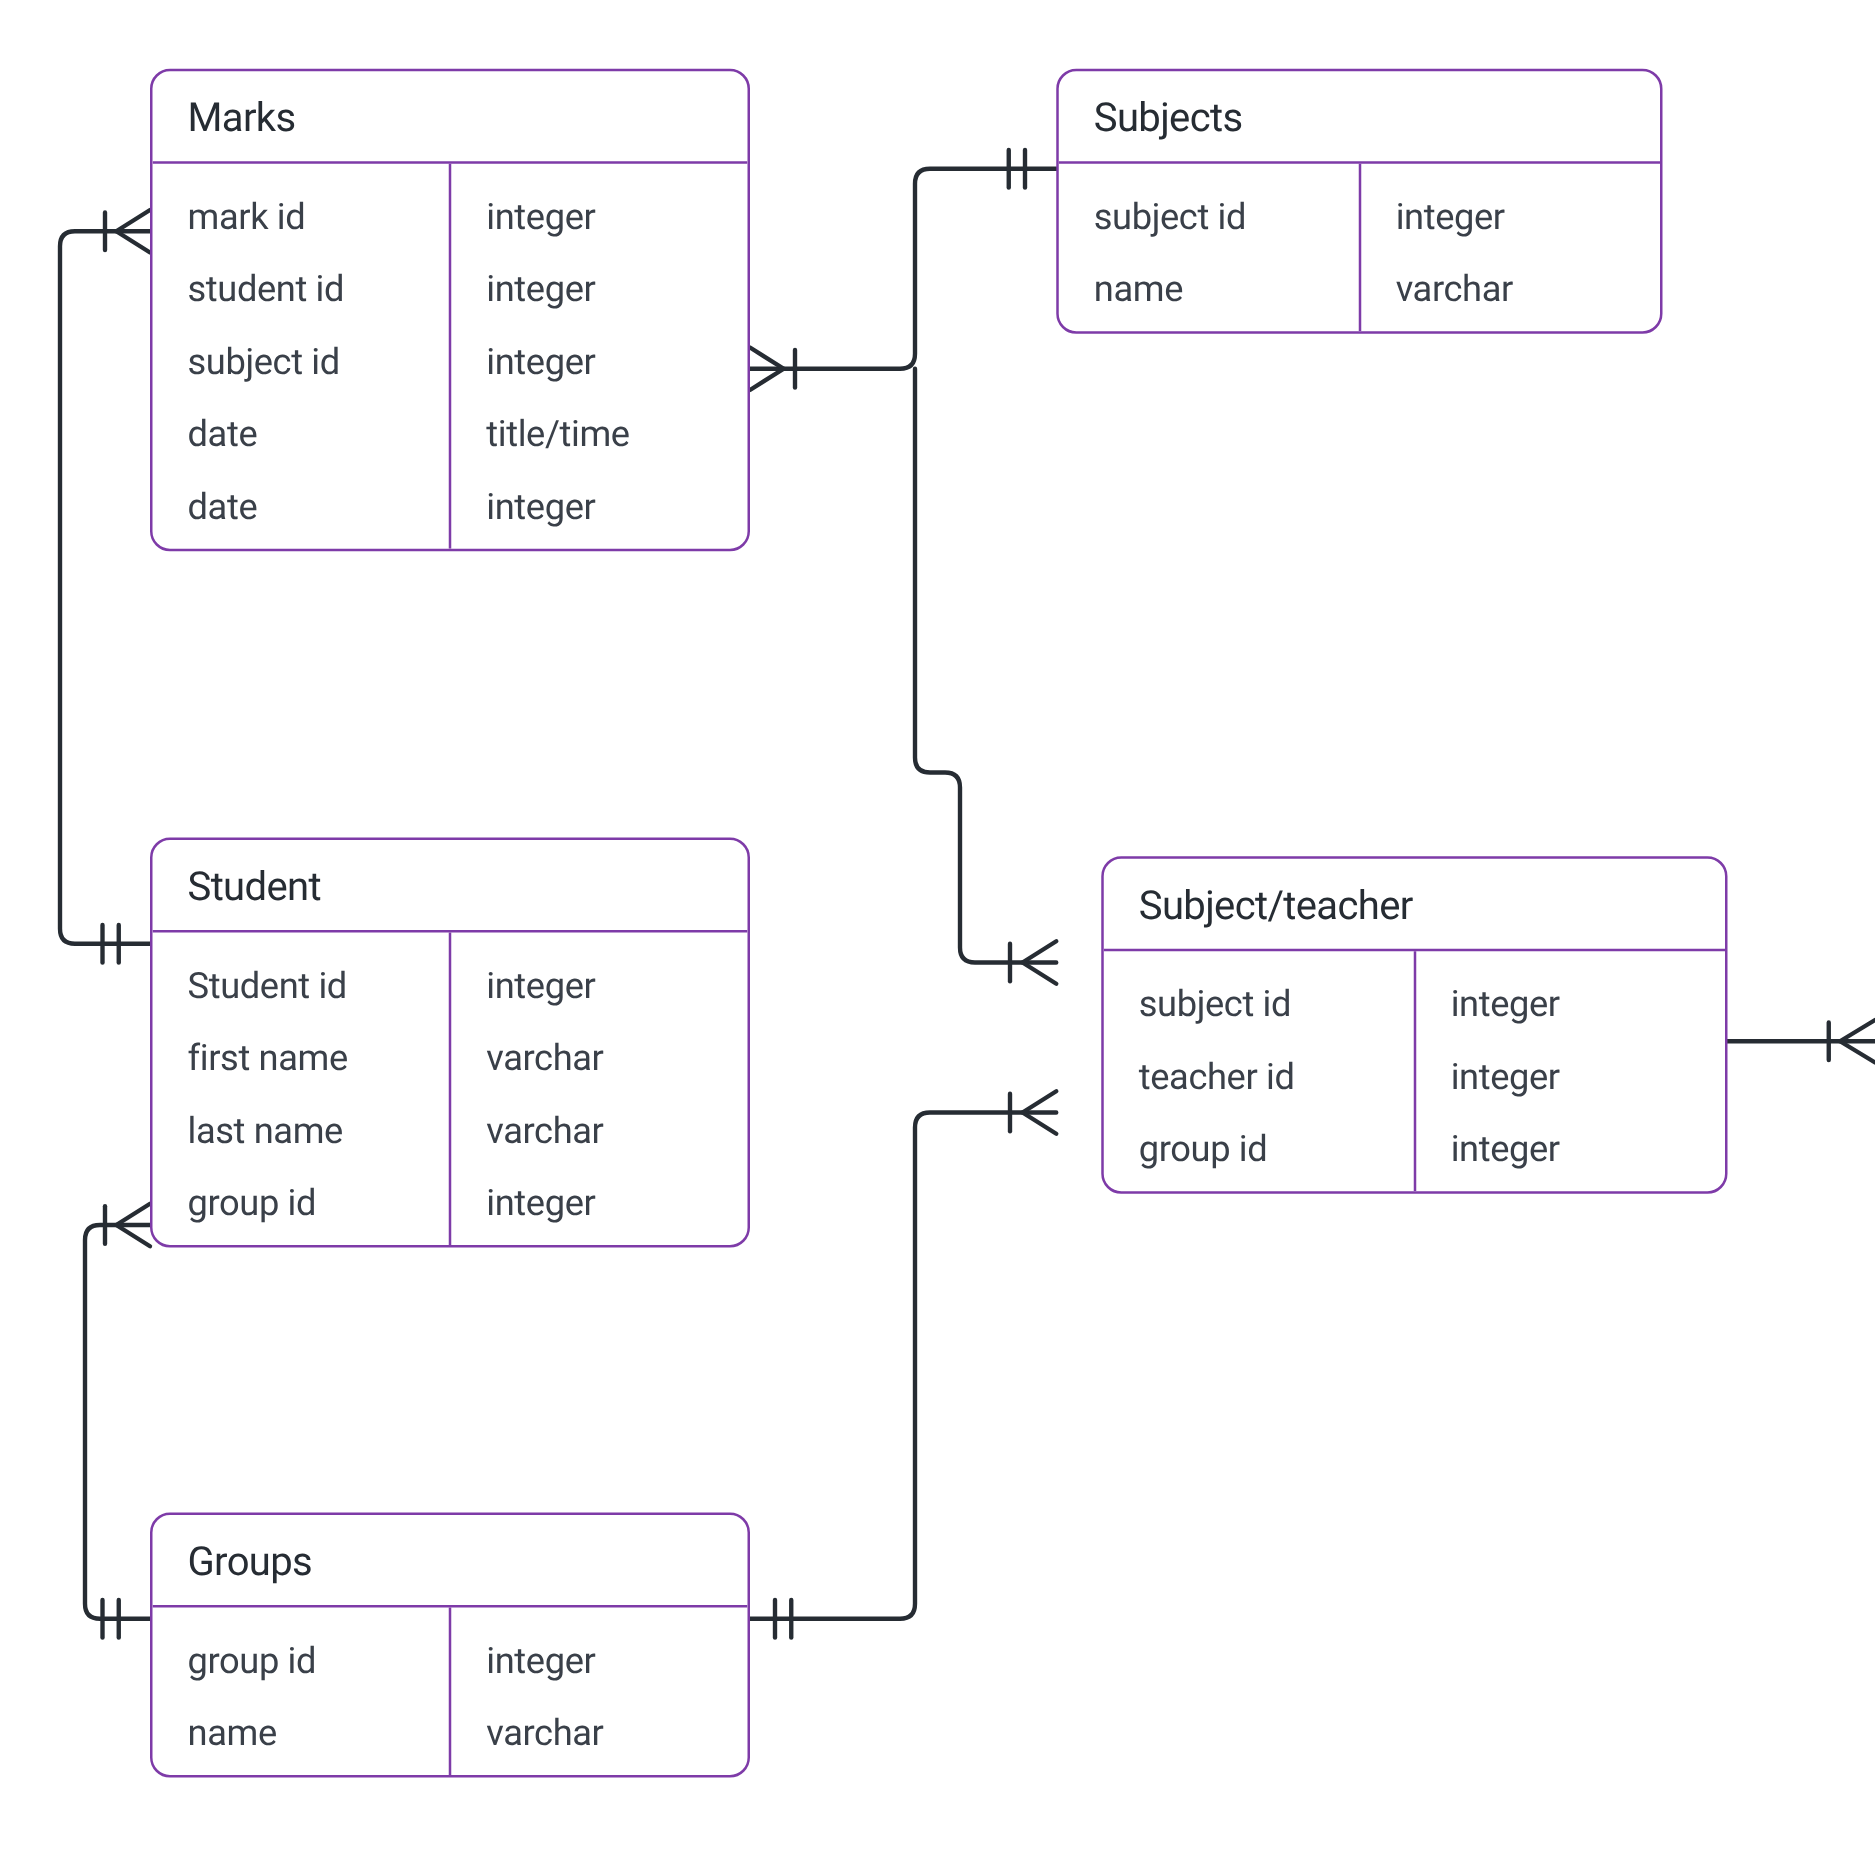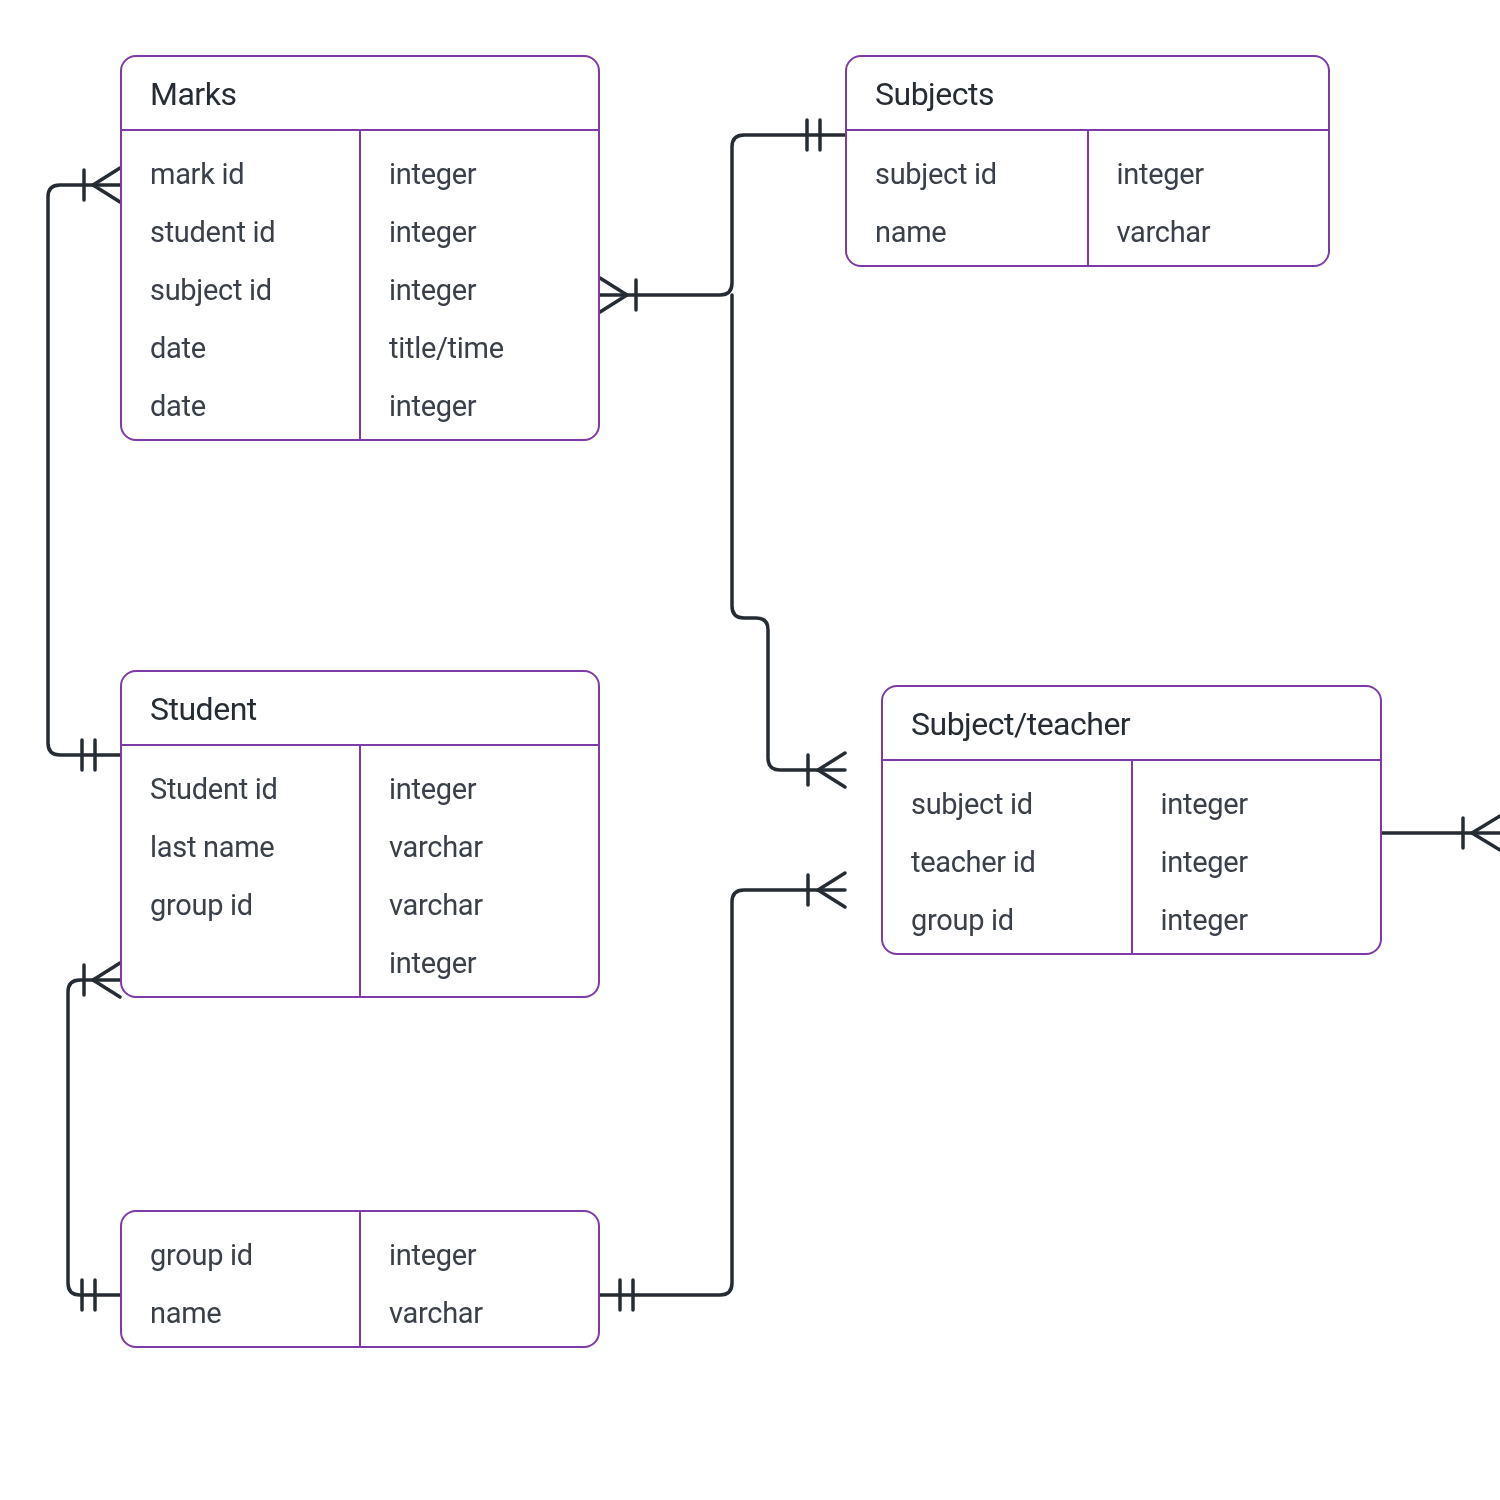--- a/index.html
+++ b/index.html
@@ -141,20 +141,21 @@
         <div class="row">varchar</div>
       </div>
     </div>
   </div>
 
   <div class="entity" style="left:120px; top:670px; width:480px;">
     <div class="entity-header">Student</div>
     <div class="entity-body">
       <div class="entity-col left">
         <div class="row">Student id</div>
+        <div class="row">first name</div>
         <div class="row">last name</div>
         <div class="row">group id</div>
       </div>
       <div class="entity-col">
         <div class="row">integer</div>
         <div class="row">varchar</div>
         <div class="row">varchar</div>
         <div class="row">integer</div>
       </div>
     </div>
@@ -170,20 +171,21 @@
       </div>
       <div class="entity-col">
         <div class="row">integer</div>
         <div class="row">integer</div>
         <div class="row">integer</div>
       </div>
     </div>
   </div>
 
   <div class="entity" style="left:120px; top:1210px; width:480px;">
+    <div class="entity-header">Groups</div>
     <div class="entity-body">
       <div class="entity-col left">
         <div class="row">group id</div>
         <div class="row">name</div>
       </div>
       <div class="entity-col">
         <div class="row">integer</div>
         <div class="row">varchar</div>
       </div>
     </div>

